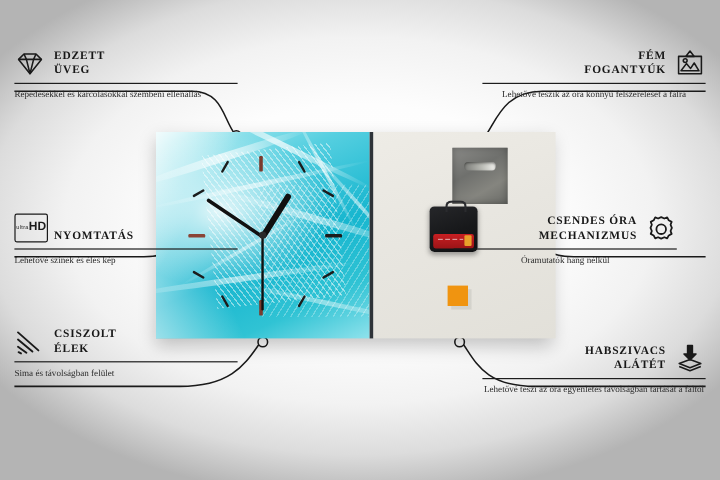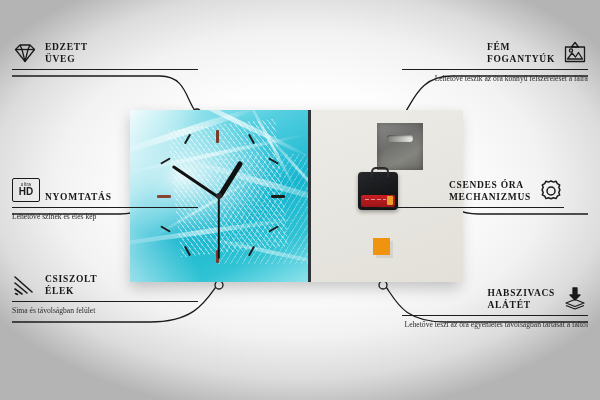--- a/index.html
+++ b/index.html
@@ -91,30 +91,30 @@
   }
   
   .feature{position:absolute;width:186px;}
   .feat-head{display:flex;align-items:center;gap:7px;}
   .feat-head.right{flex-direction:row-reverse;}
   .feat-title{
     font-size:9.5px;font-weight:bold;letter-spacing:.7px;color:#171717;
     line-height:12px;text-transform:uppercase;
   }
   .feature.left .feat-title{text-align:left;}
-  .feature.right .feat-title{}
+  .feature.right .feat-title{text-align:right;}
   .rule{height:1.4px;background:#1d1d1d;margin:3px 0 4px;}
   .feat-desc{font-size:7.6px;line-height:10px;color:#2b2b2b;}
-  .feature.right .feat-desc{text-align:right;}
+  .feature.right .feat-desc{text-align:center;}
   .icon{width:26px;height:26px;flex:0 0 26px;}
   .icon svg{display:block;width:26px;height:26px;}
   
   .hd-badge{
     width:26px;height:22px;border:1.4px solid #1a1a1a;border-radius:2px;
-    display:flex;flex-direction:column;align-items:center;justify-content:center;line-height:1;
+    display:flex;flex-direction:row;align-items:center;justify-content:center;line-height:1;
   }
   .hd-ultra{font-size:4.6px;letter-spacing:.3px;color:#1a1a1a;font-family:"Liberation Sans",sans-serif;}
   .hd-main{font-size:10px;font-weight:bold;color:#1a1a1a;font-family:"Liberation Sans",sans-serif;}
   
   #wires{position:absolute;left:0;top:0;width:600px;height:400px;pointer-events:none;}
 </style>
 </head>
 <body>
 
 <div id="stage">
@@ -201,20 +201,21 @@
               <path d="M18,5 L16,9.5 L13,21.5"></path>
         </g>
           </svg>
       </span>
       <span class="feat-title">
         <span>EDZETT</span><br>
         <span>ÜVEG</span>
       </span>
     </div>
     <div class="rule"></div>
+    <div class="feat-desc">Repedésekkel és karcolásokkal szembeni ellenállás</div>
   </div>
 
   <div class="feature left" style="left:12px;top:178px;">
     <div class="feat-head">
       <span class="icon">
         <span class="hd-badge">
           <span class="hd-ultra">ultra</span>
           <span class="hd-main">HD</span>
         </span>
       </span>
@@ -278,20 +279,21 @@
           <circle cx="13" cy="13" r="4"></circle>
         </g>
           </svg>
       </span>
       <span class="feat-title">
         <span>CSENDES ÓRA</span><br>
         <span>MECHANIZMUS</span>
       </span>
     </div>
     <div class="rule"></div>
+    <div class="feat-desc">Óramutatók hang nélkül</div>
   </div>
 
   <div class="feature right" style="left:402px;top:286px;">
     <div class="feat-head right">
       <span class="icon">
         <svg viewBox="0 0 26 26">
             <g fill="none" stroke="#1a1a1a" stroke-width="1.3" stroke-linejoin="round">
           <path d="M11,2 h4 v7 h3 l-5,5 -5,-5 h3 Z" fill="#1a1a1a"></path>
           <path d="M13,13.5 L22,17 L13,20.5 L4,17 Z"></path>
           <path d="M4,19.5 L13,23 L22,19.5"></path>

